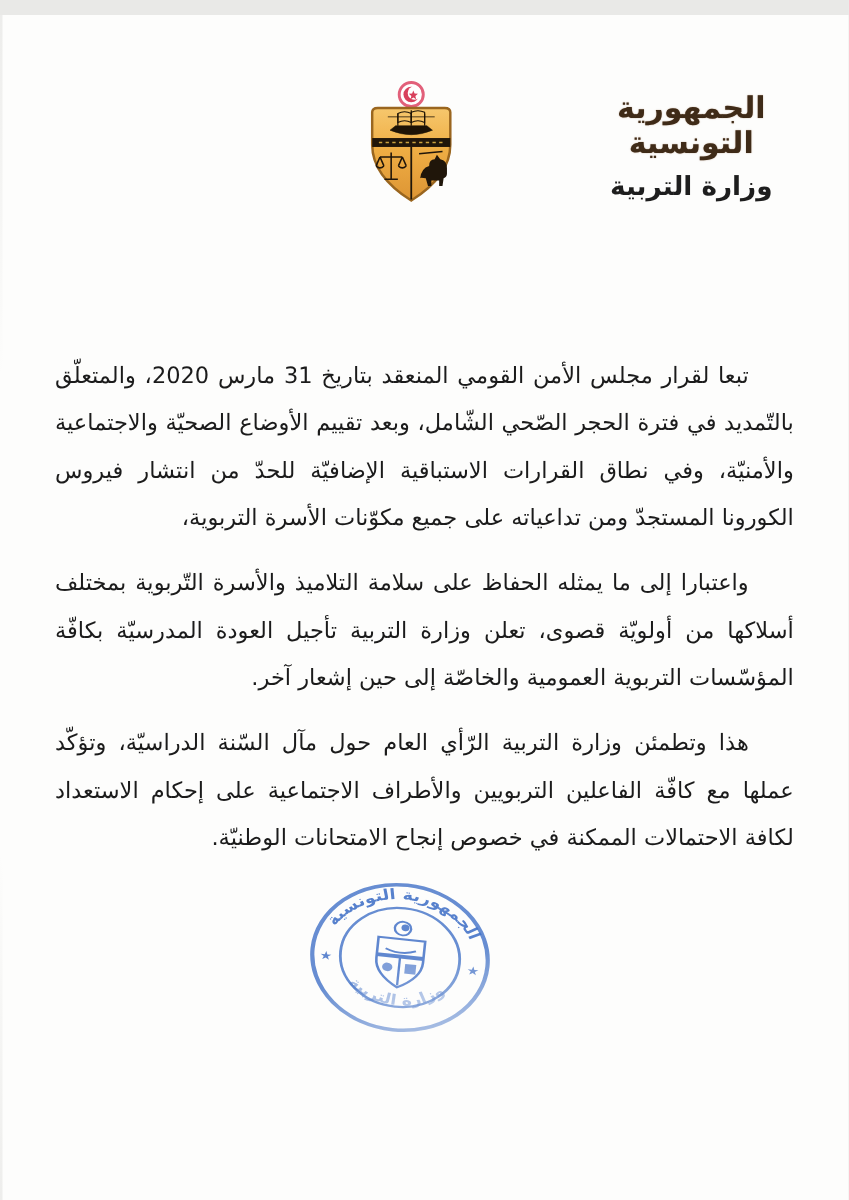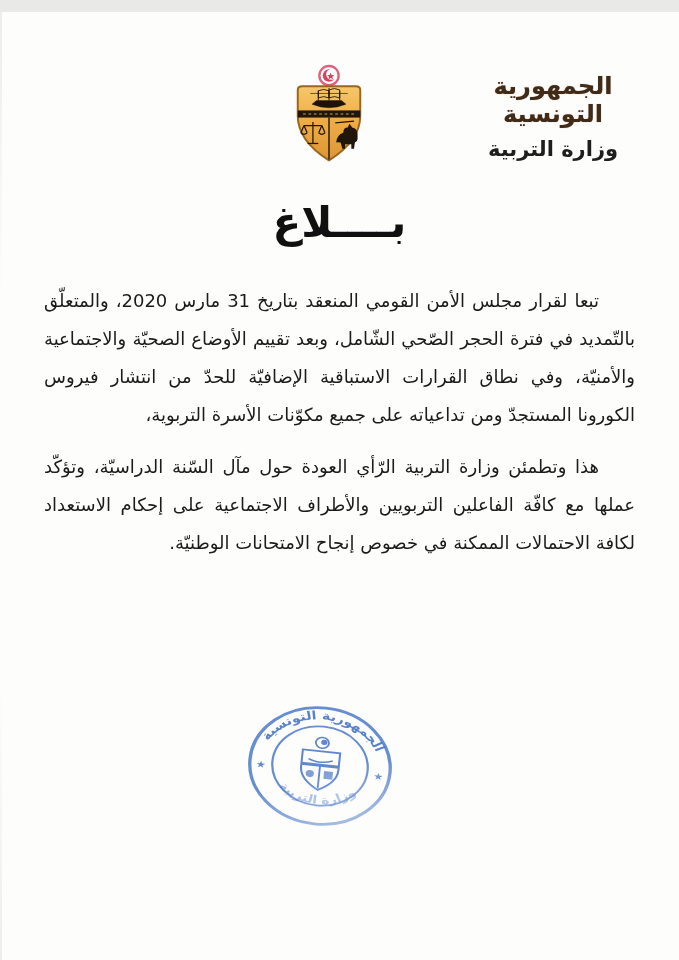--- a/index.html
+++ b/index.html
@@ -110,25 +110,25 @@
       </g>
 
       <g fill="#20160a">
         <line x1="52" y1="66" x2="73" y2="64" stroke="#20160a" stroke-width="1.4"></line>
         <path d="M53,88 q1,-9 8,-11 q0,-6 5,-6 l2,-4 3,4 q6,1 6,8 l0,5 q0,3 -3,4 l-1,7 -3,0 0,-5 -7,0 0,5 -3,0 -2,-7 q-5,-1 -5,0 z"></path>
       </g>
     </svg>
   </div>
 
 
-  <h1 class="title">بــــلاغ</h1>
 
   <main class="body">
     <p>تبعا لقرار مجلس الأمن القومي المنعقد بتاريخ 31 مارس 2020، والمتعلّق بالتّمديد في فترة الحجر الصّحي الشّامل، وبعد تقييم الأوضاع الصحيّة والاجتماعية والأمنيّة، وفي نطاق القرارات الاستباقية الإضافيّة للحدّ من انتشار فيروس الكورونا المستجدّ ومن تداعياته على جميع مكوّنات الأسرة التربوية،</p>
-    <p>هذا وتطمئن وزارة التربية الرّأي العودة حول مآل السّنة الدراسيّة، وتؤكّد عملها مع كافّة الفاعلين التربويين والأطراف الاجتماعية على إحكام الاستعداد لكافة الاحتمالات الممكنة في خصوص إنجاح الامتحانات الوطنيّة.</p>
+    <p>واعتبارا إلى ما يمثله الحفاظ على سلامة التلاميذ والأسرة التّربوية بمختلف أسلاكها من أولويّة قصوى، تعلن وزارة التربية تأجيل العودة المدرسيّة بكافّة المؤسّسات التربوية العمومية والخاصّة إلى حين إشعار آخر.</p>
+    <p>هذا وتطمئن وزارة التربية الرّأي العام حول مآل السّنة الدراسيّة، وتؤكّد عملها مع كافّة الفاعلين التربويين والأطراف الاجتماعية على إحكام الاستعداد لكافة الاحتمالات الممكنة في خصوص إنجاح الامتحانات الوطنيّة.</p>
   </main>
 
   <div class="stamp">
     <svg viewBox="0 0 160 160" width="150" height="124" preserveAspectRatio="none" aria-hidden="true">
       <defs>
         <path id="arcTop" d="M 14,86 A 66,66 0 0 1 146,86"></path>
         <path id="arcBottom" d="M 28,98 A 59,59 0 0 0 132,98"></path>
       </defs>
       <g fill="none" stroke="#3b6cc5">
         <circle cx="80" cy="80" r="75" stroke-width="3.6" opacity="0.82"></circle>

